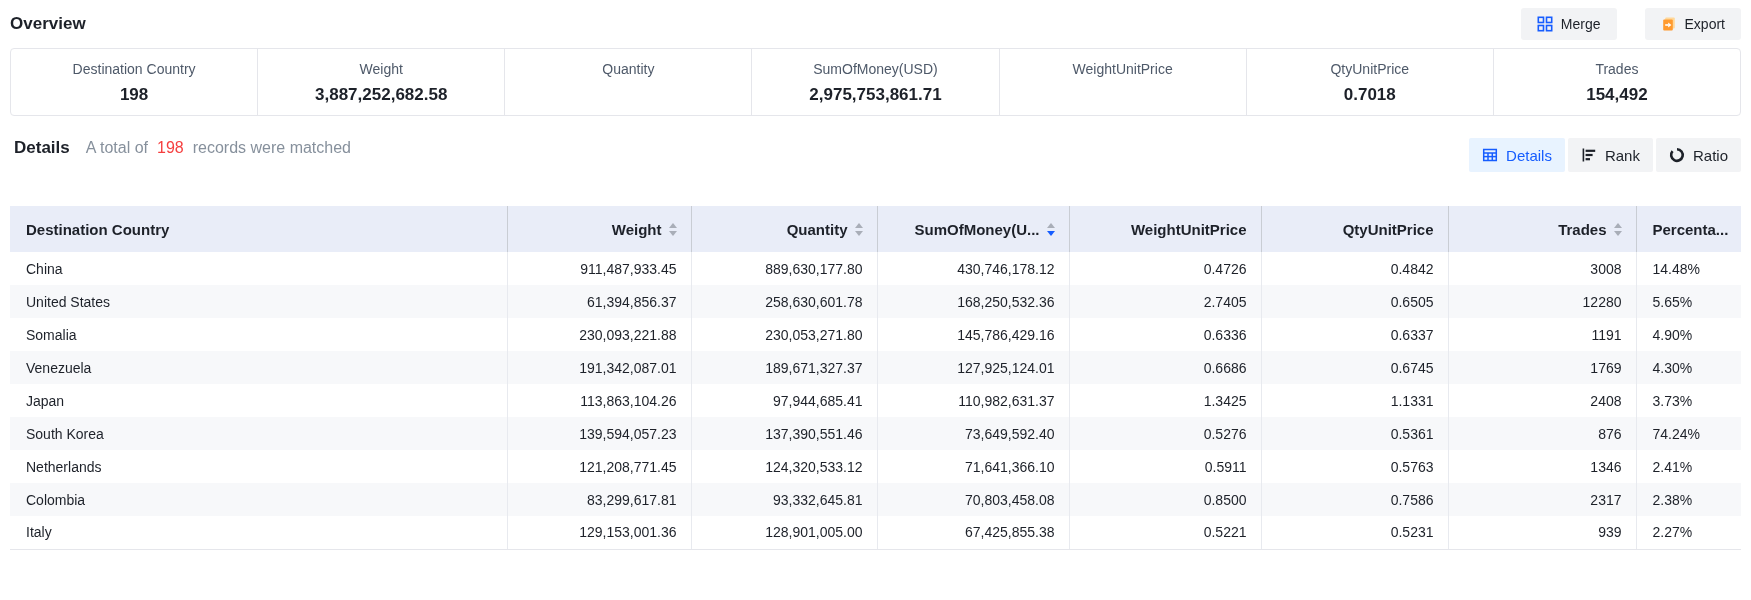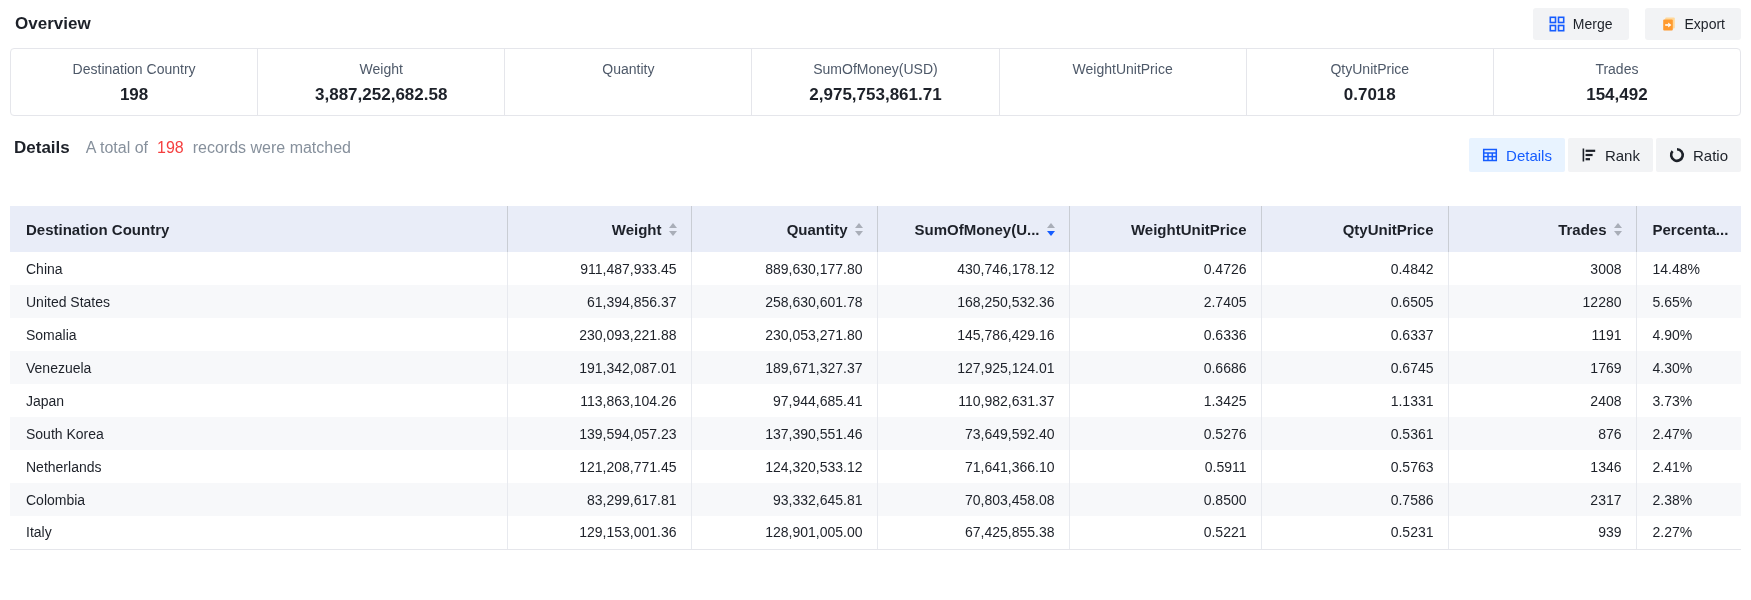--- a/index.html
+++ b/index.html
@@ -6,23 +6,23 @@
     --accent:#165dff; --accent-bg:#e8f3ff; --danger:#f53f3f;
     --text:#1d2129; --muted:#86909c; --label:#4e5969;
     --border:#e5e6eb; --button-bg:#f2f3f5; --zebra:#f7f8fa;
     --table-header-bg:#e9edf8; --header-divider:#c9cdd4; --body-divider:#e8eaef;
   }
   *{box-sizing:border-box}
   html,body{width:1751px;height:600px;margin:0;padding:0;overflow:hidden}
   body{font-family:"Liberation Sans",sans-serif;background:#fff;color:var(--text)}
 
   
-  .topbar{display:flex;justify-content:space-between;align-items:center;height:40px;padding:8px 10px 0 15px}
+  .topbar{display:flex;justify-content:space-between;align-items:center;height:40px;padding:8px 10px 0 10px}
   .page-title{font-size:17px;font-weight:700;margin:0}
-  .topbar-actions{display:flex;gap:16px}
+  .topbar-actions{display:flex;gap:28px}
   .btn{display:inline-flex;align-items:center;gap:8px;height:32px;padding:0 16px;
        background:var(--button-bg);border:none;border-radius:3px;font-size:14px;
        color:var(--text);cursor:pointer;font-family:inherit}
   .icon{display:inline-flex;align-items:center}
   .icon-blue{color:var(--accent)}
 
   
   .stats-card{margin:8px 10px 0;border:1px solid var(--border);border-radius:4px;display:flex;height:68px;background:#fff}
   .stat{flex:1;text-align:center;padding-top:11px;border-right:1px solid var(--border)}
   .stat:last-child{border-right:none}
@@ -288,21 +288,21 @@
           <td class="left">3.73%</td>
         </tr>
         <tr>
           <td class="left">South Korea</td>
           <td class="right">139,594,057.23</td>
           <td class="right">137,390,551.46</td>
           <td class="right">73,649,592.40</td>
           <td class="right">0.5276</td>
           <td class="right">0.5361</td>
           <td class="right">876</td>
-          <td class="left">2.47%</td>
+          <td class="left">74.24%</td>
         </tr>
         <tr>
           <td class="left">Netherlands</td>
           <td class="right">121,208,771.45</td>
           <td class="right">124,320,533.12</td>
           <td class="right">71,641,366.10</td>
           <td class="right">0.5911</td>
           <td class="right">0.5763</td>
           <td class="right">1346</td>
           <td class="left">2.41%</td>

